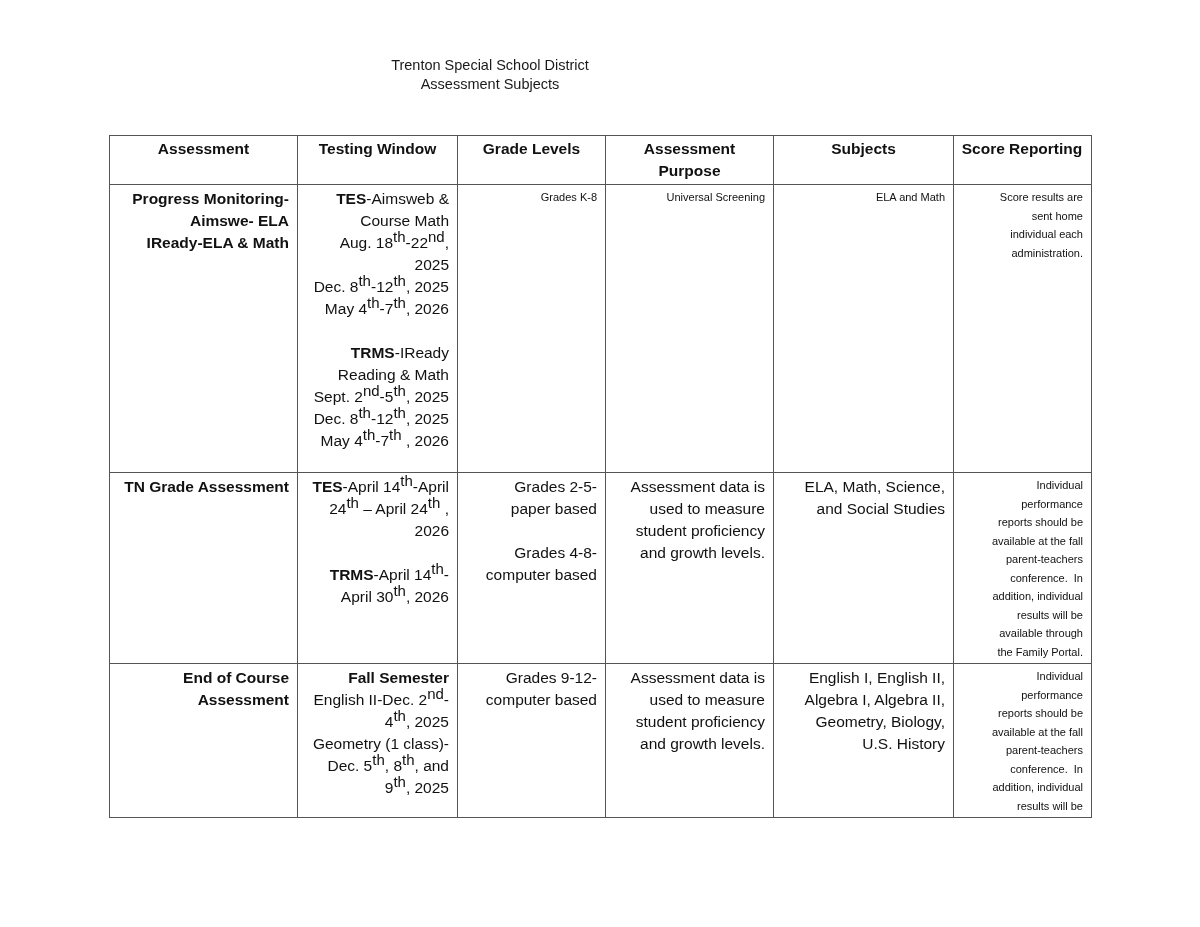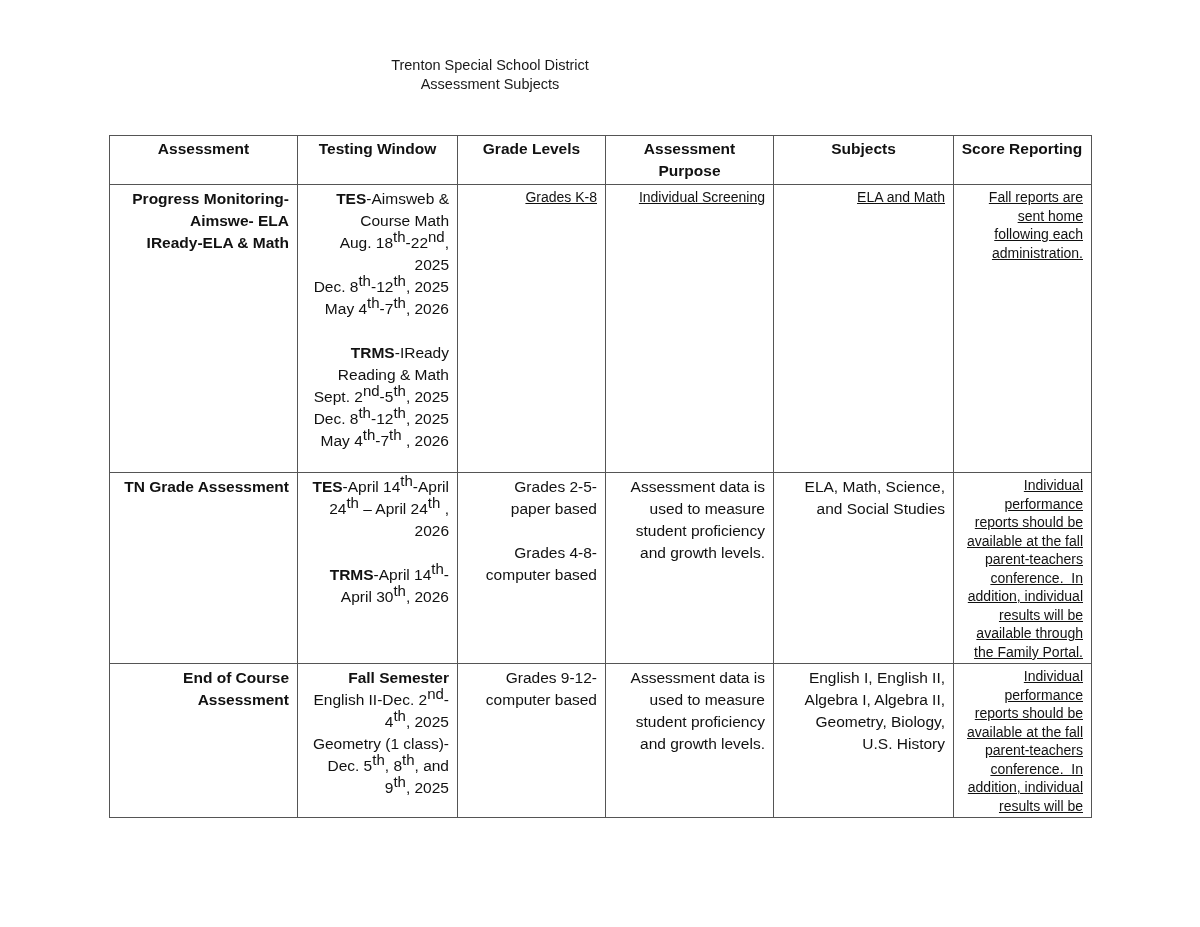--- a/index.html
+++ b/index.html
@@ -56,23 +56,22 @@
     }
     table.calendar th.score { text-align: center; padding-left: 7px; margin-left: 12px; }
     .row-1 td { height: 282px; }
     .row-2 td { height: 180px; }
     .row-3 td { height: 143px; }
     .big {
       font-size: 15.5px;
       line-height: 22px;
     }
     .small {
-      font-size: 14px;
+      font-size: 11px;
       line-height: 18.5px;
-      text-decoration: underline;
     }
     .bold { font-weight: bold; }
     .line { display: block; }
     .gap { display: block; height: 22px; }
     sup { font-size: 15px; line-height: 0; vertical-align: super; }
     .assess-name { font-weight: bold; font-size: 15.5px; line-height: 22px; }
   </style>
 </head>
 <body>
 
@@ -116,26 +115,26 @@
         <span class="line"><span>Dec. 8</span><sup>th</sup><span>-12</span><sup>th</sup><span>, 2025</span></span>
         <span class="line"><span>May 4</span><sup>th</sup><span>-7</span><sup>th</sup><span>, 2026</span></span>
         <span class="gap"></span>
         <span class="line"><b>TRMS</b><span>-IReady</span></span>
         <span class="line">Reading &amp; Math</span>
         <span class="line"><span>Sept. 2</span><sup>nd</sup><span>-5</span><sup>th</sup><span>, 2025</span></span>
         <span class="line"><span>Dec. 8</span><sup>th</sup><span>-12</span><sup>th</sup><span>, 2025</span></span>
         <span class="line"><span>May 4</span><sup>th</sup><span>-7</span><sup>th</sup><span style="white-space:pre"> , 2026</span></span>
       </td>
       <td class="small">Grades K-8</td>
-      <td class="small">Individual Screening</td>
+      <td class="small">Universal Screening</td>
       <td class="small">ELA and Math</td>
       <td class="small">
-        <span class="line">Fall reports are</span>
+        <span class="line">Score results are</span>
         <span class="line">sent home</span>
-        <span class="line">following each</span>
+        <span class="line">individual each</span>
         <span class="line">administration.</span>
       </td>
     </tr>
 
     <tr class="row-2">
       <td class="assess-name">
         <span class="line">TN Grade Assessment</span>
       </td>
       <td class="big">
         <span class="line"><b>TES</b><span>-April 14</span><sup>th</sup><span>-April</span></span>

